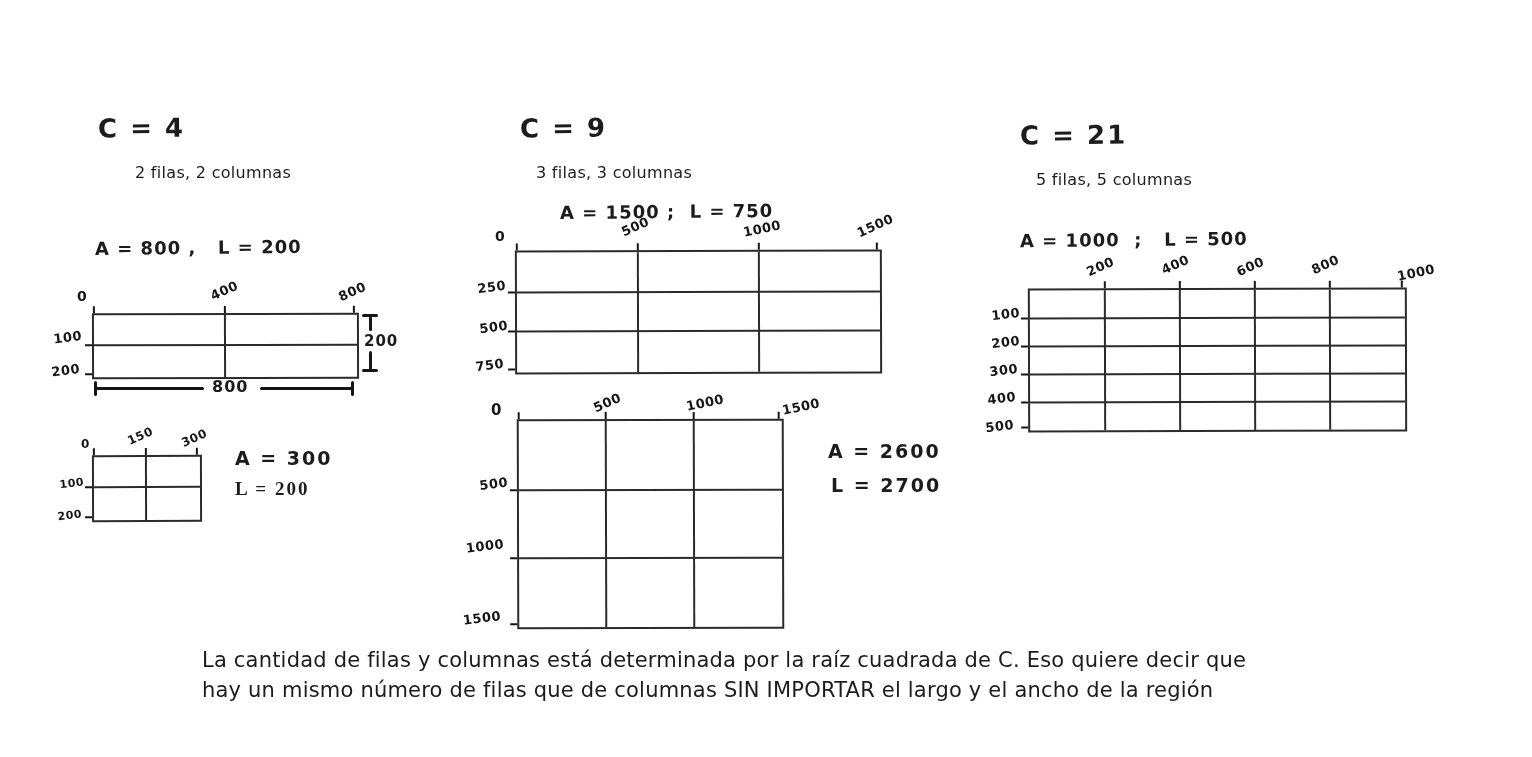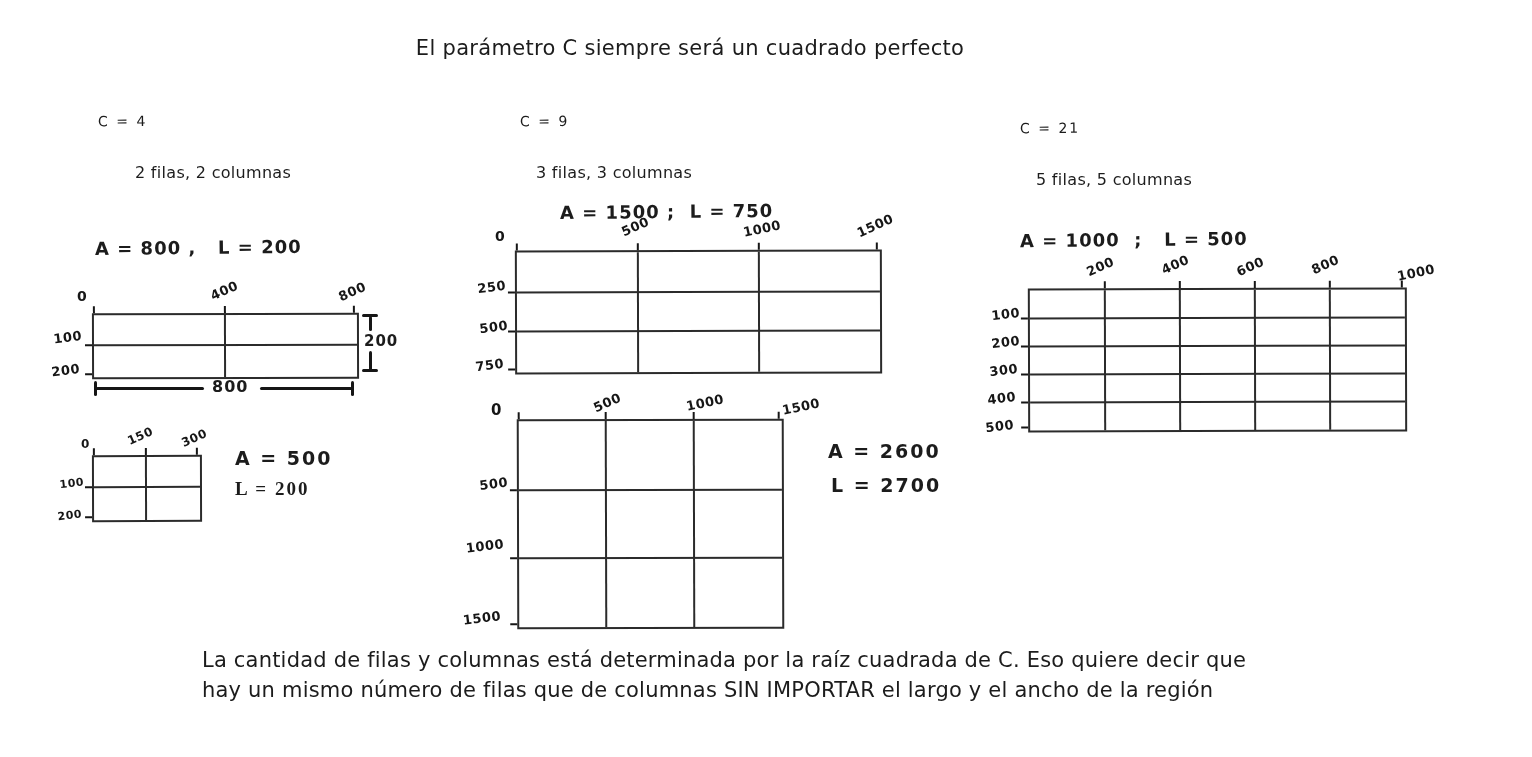--- a/index.html
+++ b/index.html
@@ -6,21 +6,21 @@
   #canvas{
     position:relative;
     width:1532px;height:757px;
     background:#ffffff;
     font-family:"DejaVu Sans","Liberation Sans",sans-serif;
     color:#1c1c1c;
     overflow:hidden;
   }
   .txt{position:absolute;white-space:pre;color:#1c1c1c;}
   .title{font-size:21px;letter-spacing:.3px;text-align:center;}
-  .clabel{font-size:14px;font-weight:400;letter-spacing:2px;transform:rotate(-.5deg);}
+  .clabel{font-size:26px;font-weight:700;letter-spacing:2px;transform:rotate(-.5deg);}
   .filas{font-size:16px;letter-spacing:.3px;}
   .params{font-size:18px;font-weight:700;letter-spacing:1px;transform:rotate(-.6deg);}
   .sidelbl{font-size:19px;font-weight:700;letter-spacing:2px;}
   .grid{position:absolute;border:2px solid #2b2b2b;transform:rotate(-.15deg);}
   .gv{position:absolute;top:0;bottom:0;width:2px;background:#2b2b2b;}
   .gh{position:absolute;left:0;right:0;height:2px;background:#2b2b2b;}
   .tick-t{position:absolute;width:2px;height:7px;top:-9px;background:#161616;}
   .tick-l{position:absolute;width:7px;height:2px;left:-9px;background:#161616;}
   .lab{position:absolute;font-size:13px;font-weight:700;letter-spacing:.5px;color:#161616;white-space:pre;}
   .rot{transform:rotate(-24deg);}
@@ -29,21 +29,20 @@
   .stroke-h{position:absolute;height:3px;background:#161616;border-radius:2px;}
   .stroke-v{position:absolute;width:3px;background:#161616;border-radius:2px;}
   .dimlbl{font-size:16px;font-weight:700;letter-spacing:1px;}
   .footer{font-size:21px;letter-spacing:.2px;line-height:30px;}
 </style>
 </head>
 <body>
 
 <div id="canvas">
 
-  <div class="txt title" style="left:415px;top:36px;width:550px;">El parámetro C siempre será un cuadrado perfecto</div>
 
   <div class="txt clabel" style="left:98px;top:113px;">C = 4</div>
   <div class="txt filas" style="left:135px;top:163px;">2 filas, 2 columnas</div>
   <div class="txt params" style="left:95px;top:237px;">A = 800 ,   L = 200</div>
 
   <div class="grid" style="left:92px;top:313px;width:263px;height:62px;">
     <div class="gv" style="left:130px;"></div>
     <div class="gh" style="top:29px;"></div>
     <div class="tick-t" style="left:-1px;"></div>
     <div class="tick-t" style="left:130px;"></div>
@@ -76,21 +75,21 @@
     <div class="tick-t" style="left:51px;"></div>
     <div class="tick-t" style="left:102px;"></div>
     <div class="tick-l" style="top:29px;"></div>
     <div class="tick-l" style="top:59px;"></div>
   </div>
   <span class="lab" style="left:81px;top:437px;font-size:12px;">0</span>
   <span class="lab rot" style="left:127px;top:429px;font-size:12px;">150</span>
   <span class="lab rot" style="left:181px;top:431px;font-size:12px;">300</span>
   <span class="lab leftlab" style="left:56px;top:477px;width:28px;font-size:11px;">100</span>
   <span class="lab leftlab" style="left:54px;top:509px;width:28px;font-size:11px;">200</span>
-  <div class="txt sidelbl" style="left:235px;top:447px;">A = 500</div>
+  <div class="txt sidelbl" style="left:235px;top:447px;">A = 300</div>
   <div class="txt sidelbl" style="left:235px;top:478px;font-family:Liberation Serif, serif;">L = 200</div>
 
   <div class="txt clabel" style="left:520px;top:113px;">C = 9</div>
   <div class="txt filas" style="left:536px;top:163px;">3 filas, 3 columnas</div>
   <div class="txt params" style="left:560px;top:201px;">A = 1500 ;  L = 750</div>
 
   <div class="grid" style="left:515px;top:250px;width:363px;height:120px;">
     <div class="gv" style="left:120px;"></div>
     <div class="gv" style="left:241px;"></div>
     <div class="gh" style="top:39px;"></div>

